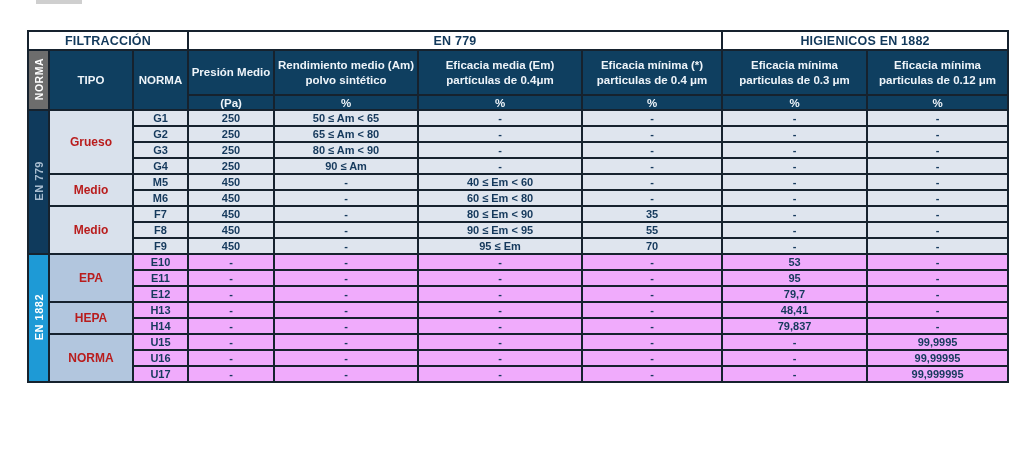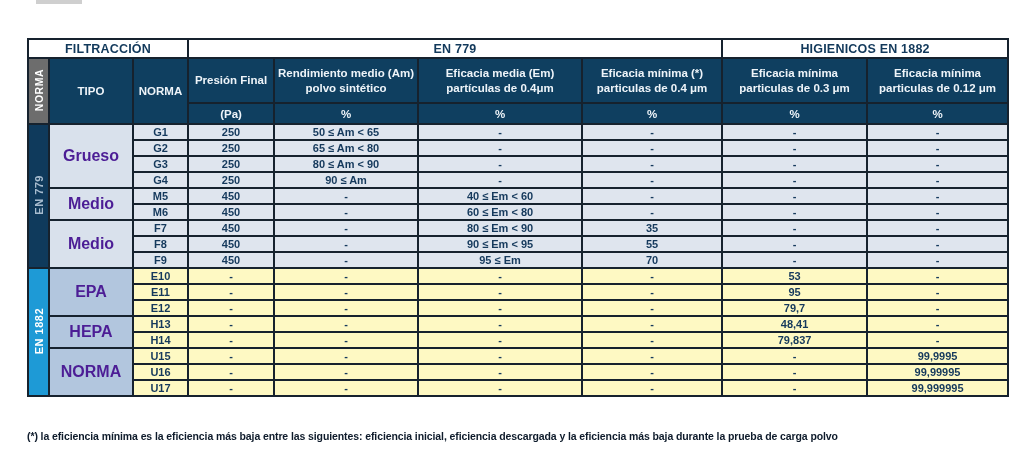--- a/index.html
+++ b/index.html
@@ -10,21 +10,21 @@
     font-family: "Liberation Sans", sans-serif;
   }
   .stage { position: relative; width: 1024px; height: 469px; overflow: hidden; }
 
   .crop-artifact {
     position: absolute; left: 36px; top: 0;
     width: 46px; height: 4px;
     background: #c7c7c7; opacity: .85;
   }
 
-  .table-wrap { position: absolute; left: 18px; top: 38px; padding-left: 9px; }
+  .table-wrap { position: absolute; left: 18px; top: 30px; padding-left: 9px; }
 
   table.filter-table {
     border-collapse: collapse;
     table-layout: fixed;
     width: 980px;
   }
   .filter-table th, .filter-table td {
     border: 2px solid #16222e;
     padding: 0 2px;
     text-align: center;
@@ -49,48 +49,48 @@
     font-size: 11.5px;
     font-weight: bold;
     line-height: 1.3;
     height: 45px;
   }
   th.unit {
     background: #0f3f60;
     color: #eef4f9;
     font-size: 11.5px;
     font-weight: bold;
-    height: 21px;
+    height: 15px;
     border-top: 1px solid #54788f;
   }
   th.corner {
     background: #6d6d6d;
     color: #ffffff;
     font-size: 10.5px;
     font-weight: bold;
   }
 
   .vert {
     writing-mode: vertical-rl;
     transform: rotate(180deg);
     white-space: nowrap;
     display: inline-block;
     letter-spacing: .5px;
   }
 
   td.norma-en779 { background: #0f3a5c; color: #a7bccf; font-size: 11px; font-weight: bold; }
   td.norma-en1882 { background: #1e9ad6; color: #ffffff; font-size: 11px; font-weight: bold; }
 
-  td.tipo { color: #4c1d95; font-size: 16px; font-weight: bold; }
+  td.tipo { color: #b91c1c; font-size: 12px; font-weight: bold; }
   td.tipo-light { background: #d9e1ec; }
   td.tipo-dark  { background: #b2c6de; }
 
   td.cell { color: #15395c; font-size: 11px; font-weight: bold; height: 16px; }
   td.cell-light { background: #dfe5ee; }
-  td.cell-dark  { background: #fef9c3; }
+  td.cell-dark  { background: #f0abfc; }
 
   .footnote {
     position: absolute;
     left: 27px; top: 430px;
     width: 990px;
     color: #0e1b2b;
     font-size: 10.5px;
     font-weight: bold;
     letter-spacing: -0.1px;
   }
@@ -117,21 +117,21 @@
         <thead>
           <tr>
             <th class="band" colspan="3">FILTRACCIÓN</th>
             <th class="band" colspan="4">EN 779</th>
             <th class="band" colspan="2">HIGIENICOS EN 1882</th>
           </tr>
           <tr>
             <th class="corner" rowspan="2"><span class="vert">NORMA</span></th>
             <th class="colhead" rowspan="2">TIPO</th>
             <th class="colhead" rowspan="2">NORMA</th>
-            <th class="colhead">Presión Final</th>
+            <th class="colhead">Presión Medio</th>
             <th class="colhead">Rendimiento medio (Am) polvo sintético</th>
             <th class="colhead">Eficacia media (Em) partículas de 0.4μm</th>
             <th class="colhead">Eficacia mínima (*) particulas de 0.4 μm</th>
             <th class="colhead">Eficacia mínima particulas de 0.3 μm</th>
             <th class="colhead">Eficacia mínima particulas de 0.12 μm</th>
           </tr>
           <tr>
             <th class="unit">(Pa)</th>
             <th class="unit">%</th>
             <th class="unit">%</th>
@@ -299,14 +299,13 @@
             <td class="cell cell-dark">-</td>
             <td class="cell cell-dark">-</td>
             <td class="cell cell-dark">-</td>
             <td class="cell cell-dark">-</td>
             <td class="cell cell-dark">99,999995</td>
           </tr>
         </tbody>
       </table>
   </div>
 
-  <div class="footnote">(*) la eficiencia mínima es la eficiencia más baja entre las siguientes: eficiencia inicial, eficiencia descargada y la eficiencia más baja durante la prueba de carga polvo</div>
 </div>
 
 </body></html>

